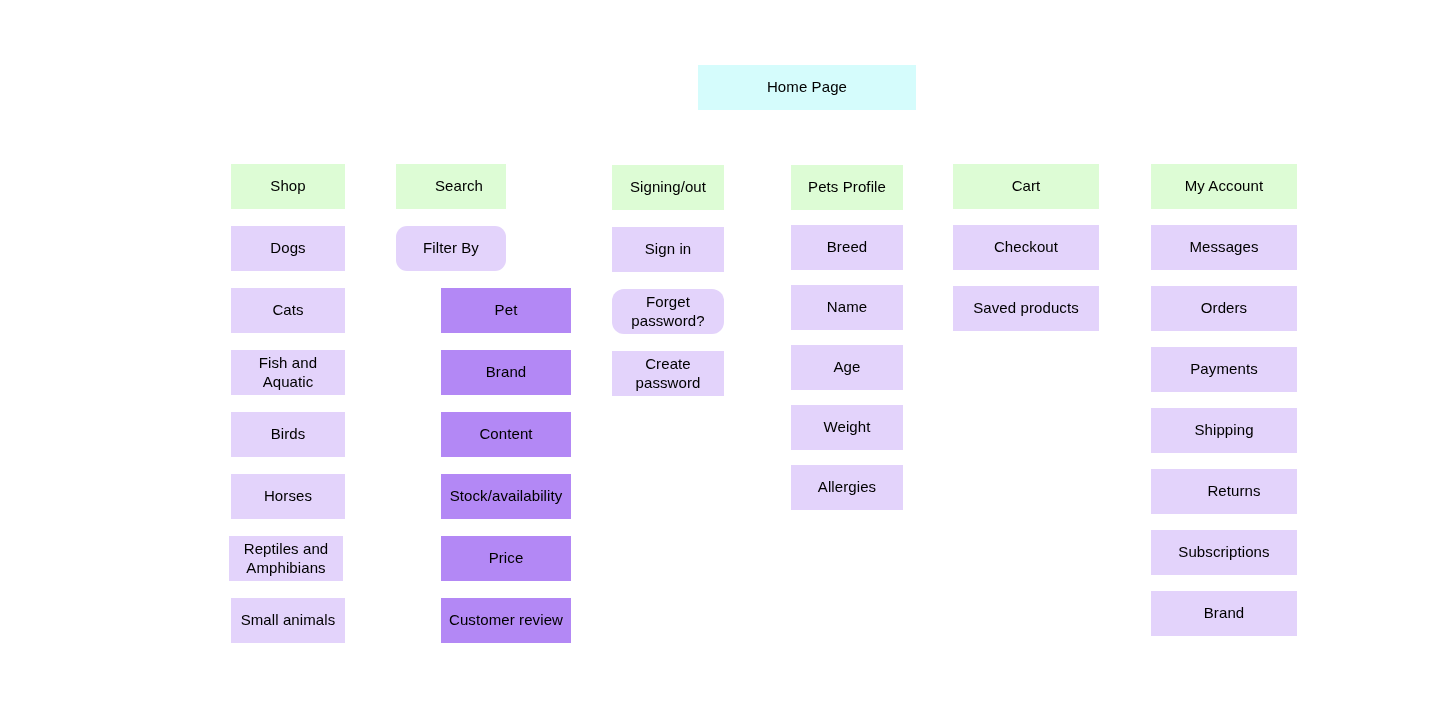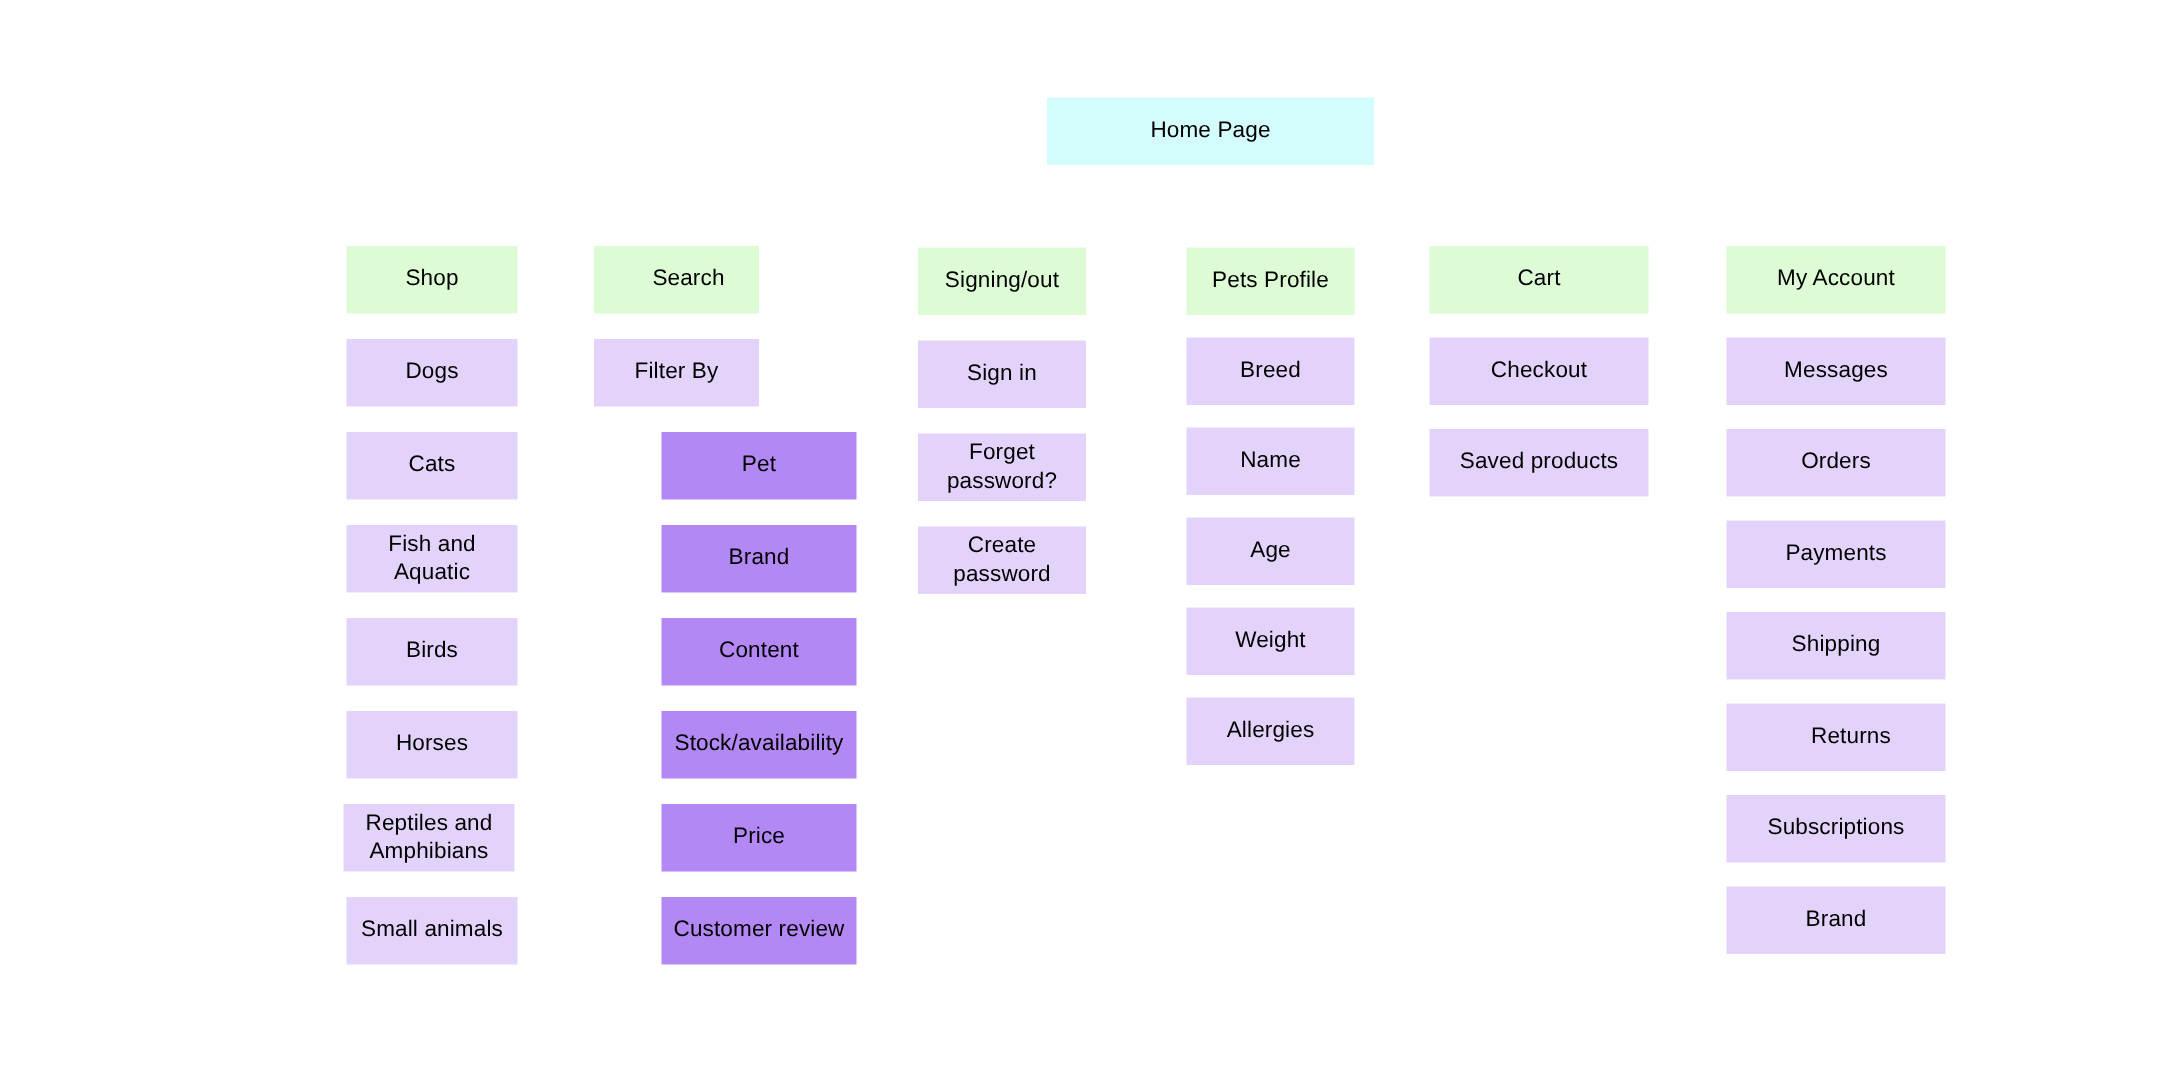--- a/index.html
+++ b/index.html
@@ -57,30 +57,30 @@
     <div class="node child" style="left: 186px; top: 226px; width: 114px; height: 45px;">Dogs</div>
     <div class="node child" style="left: 186px; top: 288px; width: 114px; height: 45px;">Cats</div>
     <div class="node child" style="left: 186px; top: 350px; width: 114px; height: 45px;">Fish and
 Aquatic</div>
     <div class="node child" style="left: 186px; top: 412px; width: 114px; height: 45px;">Birds</div>
     <div class="node child" style="left: 186px; top: 474px; width: 114px; height: 45px;">Horses</div>
     <div class="node child" style="left: 184px; top: 536px; width: 114px; height: 45px;">Reptiles and
 Amphibians</div>
     <div class="node child" style="left: 186px; top: 598px; width: 114px; height: 45px;">Small animals</div>
     <div class="node head" style="left: 351px; top: 164px; width: 110px; height: 45px; padding-left: 20px;">Search</div>
-    <div class="node child" style="left: 351px; top: 226px; width: 110px; height: 45px;">Filter By</div>
+    <div class="node child" style="left: 351px; top: 226px; width: 110px; height: 45px; border-radius: 11px;">Filter By</div>
     <div class="node filter" style="left: 396px; top: 288px; width: 130px; height: 45px;">Pet</div>
     <div class="node filter" style="left: 396px; top: 350px; width: 130px; height: 45px;">Brand</div>
     <div class="node filter" style="left: 396px; top: 412px; width: 130px; height: 45px;">Content</div>
     <div class="node filter" style="left: 396px; top: 474px; width: 130px; height: 45px;">Stock/availability</div>
     <div class="node filter" style="left: 396px; top: 536px; width: 130px; height: 45px;">Price</div>
     <div class="node filter" style="left: 396px; top: 598px; width: 130px; height: 45px;">Customer review</div>
     <div class="node head" style="left: 567px; top: 165px; width: 112px; height: 45px;">Signing/out</div>
     <div class="node child" style="left: 567px; top: 227px; width: 112px; height: 45px;">Sign in</div>
-    <div class="node child" style="left: 567px; top: 289px; width: 112px; height: 45px;">Forget
+    <div class="node child" style="left: 567px; top: 289px; width: 112px; height: 45px; border-radius: 12px;">Forget
 password?</div>
     <div class="node child" style="left: 567px; top: 351px; width: 112px; height: 45px;">Create
 password</div>
     <div class="node head" style="left: 746px; top: 165px; width: 112px; height: 45px;">Pets Profile</div>
     <div class="node child" style="left: 746px; top: 225px; width: 112px; height: 45px;">Breed</div>
     <div class="node child" style="left: 746px; top: 285px; width: 112px; height: 45px;">Name</div>
     <div class="node child" style="left: 746px; top: 345px; width: 112px; height: 45px;">Age</div>
     <div class="node child" style="left: 746px; top: 405px; width: 112px; height: 45px;">Weight</div>
     <div class="node child" style="left: 746px; top: 465px; width: 112px; height: 45px;">Allergies</div>
     <div class="node head" style="left: 908px; top: 164px; width: 146px; height: 45px;">Cart</div>

